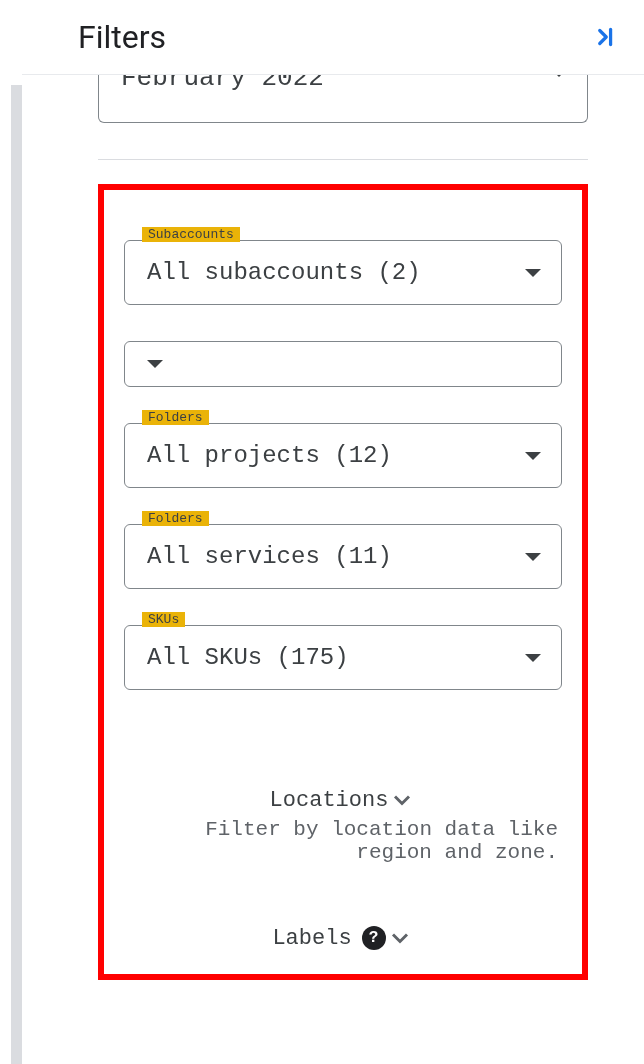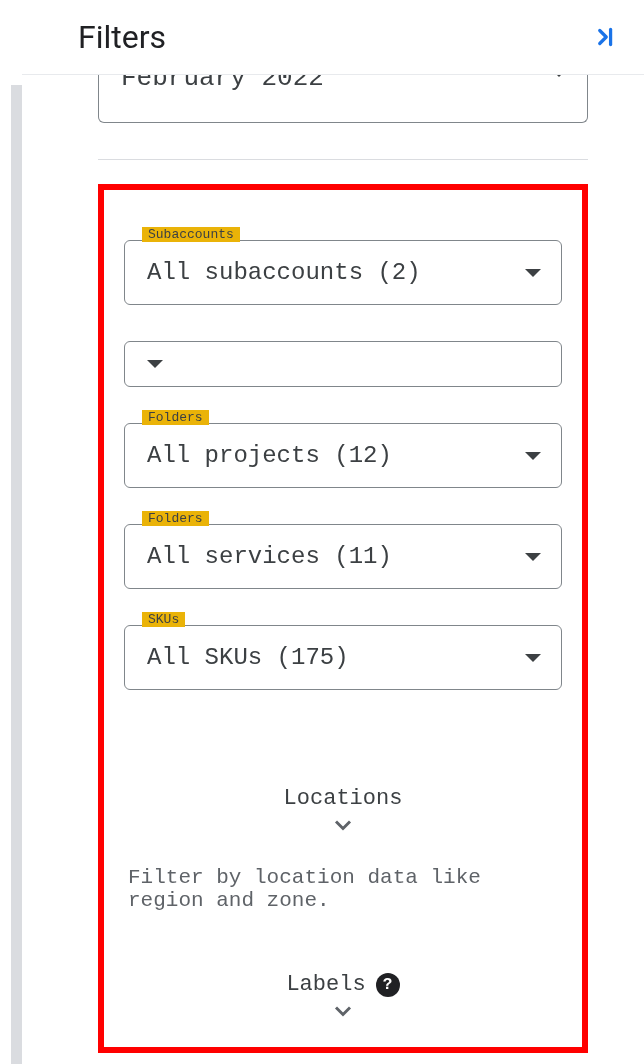--- a/index.html
+++ b/index.html
@@ -129,35 +129,35 @@
       font-size: 13px;
       font-weight: 500;
       color: #3c4043;
     }
     .expand-section {
       display: flex;
       align-items: center;
       justify-content: center;
       cursor: pointer;
       padding: 4px 4px;
-      flex-direction: column;
     }
     .expand-section-title {
       font-size: 22px;
       font-weight: 500;
       color: #3c4043;
       display: flex;
       align-items: center;
       gap: 10px;
     }
     .expand-section-desc {
       font-size: 21px;
       color: #5f6368;
-      margin-top: 23px;
+      margin-top: 0;
       padding: 0 4px;
+      text-align: right;
     }
     .expand-chevron {
       width: 28px;
       height: 28px;
       stroke: #5f6368;
       stroke-width: 2.5;
       fill: none;
     }
     .help-icon {
       width: 24px;

